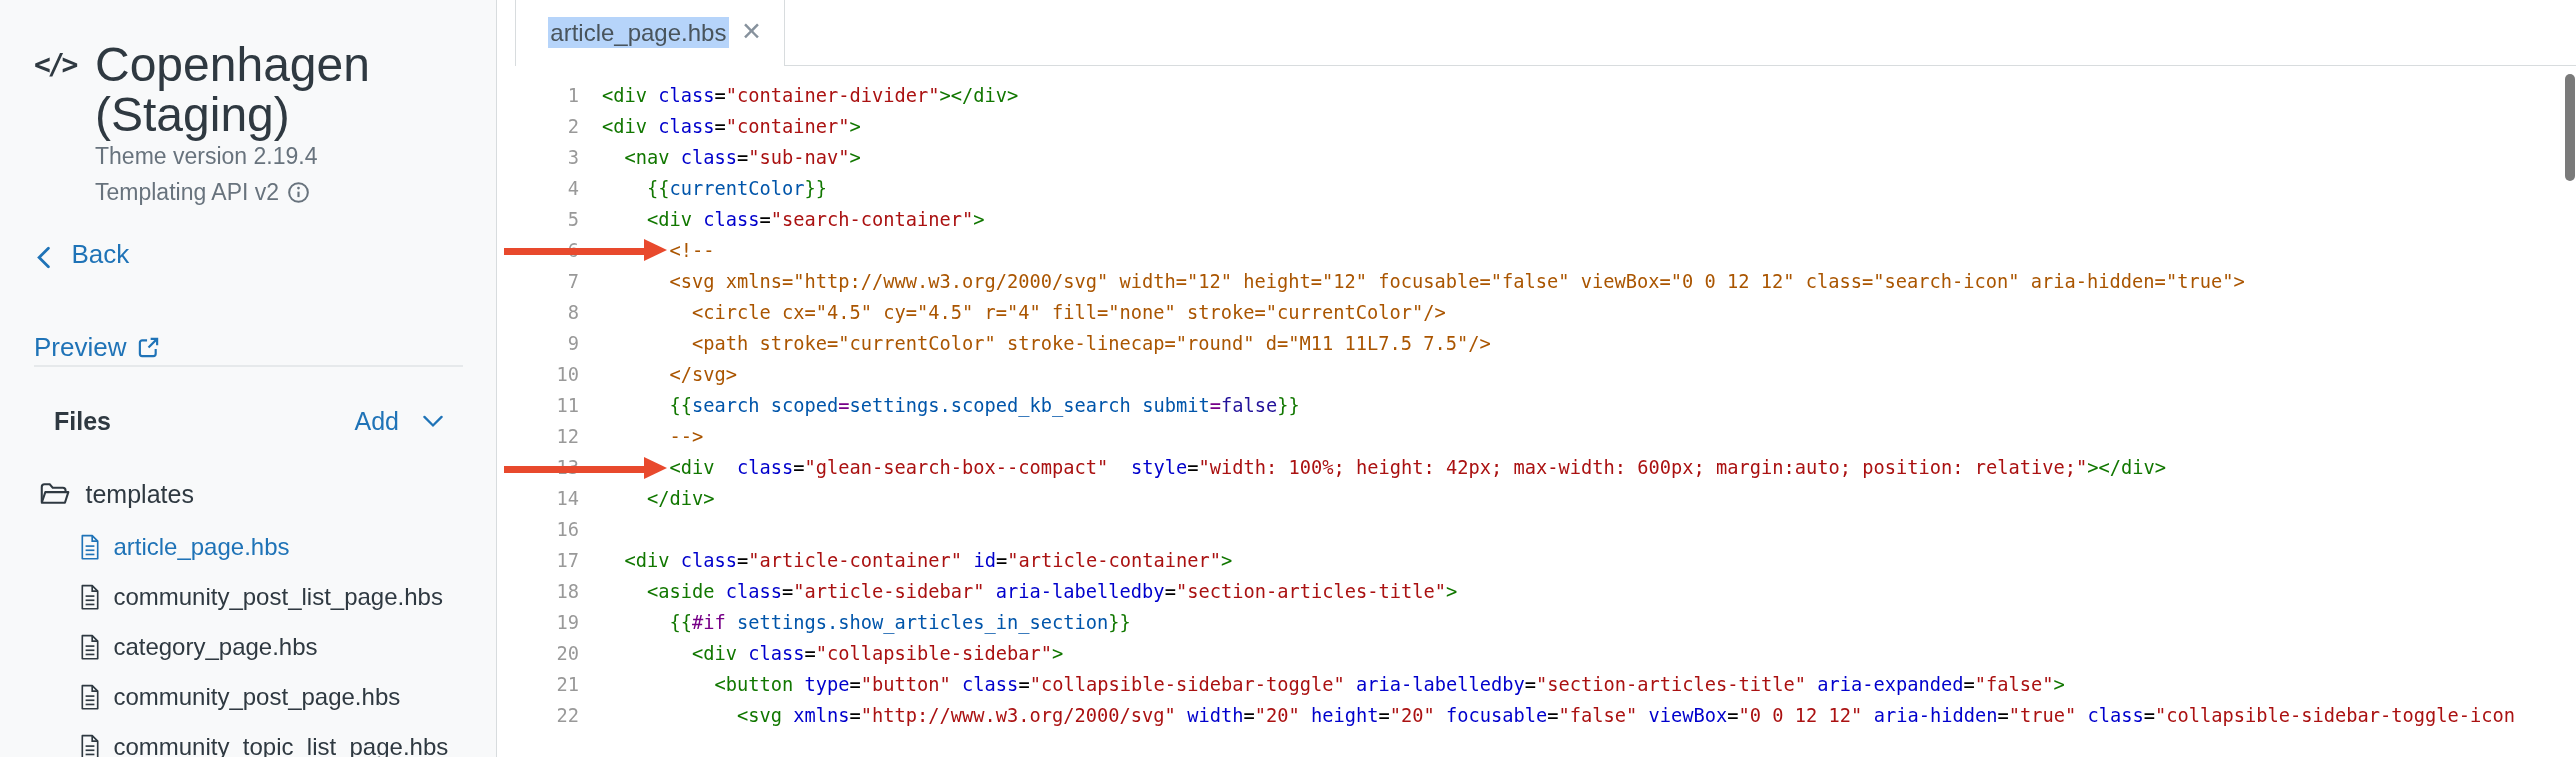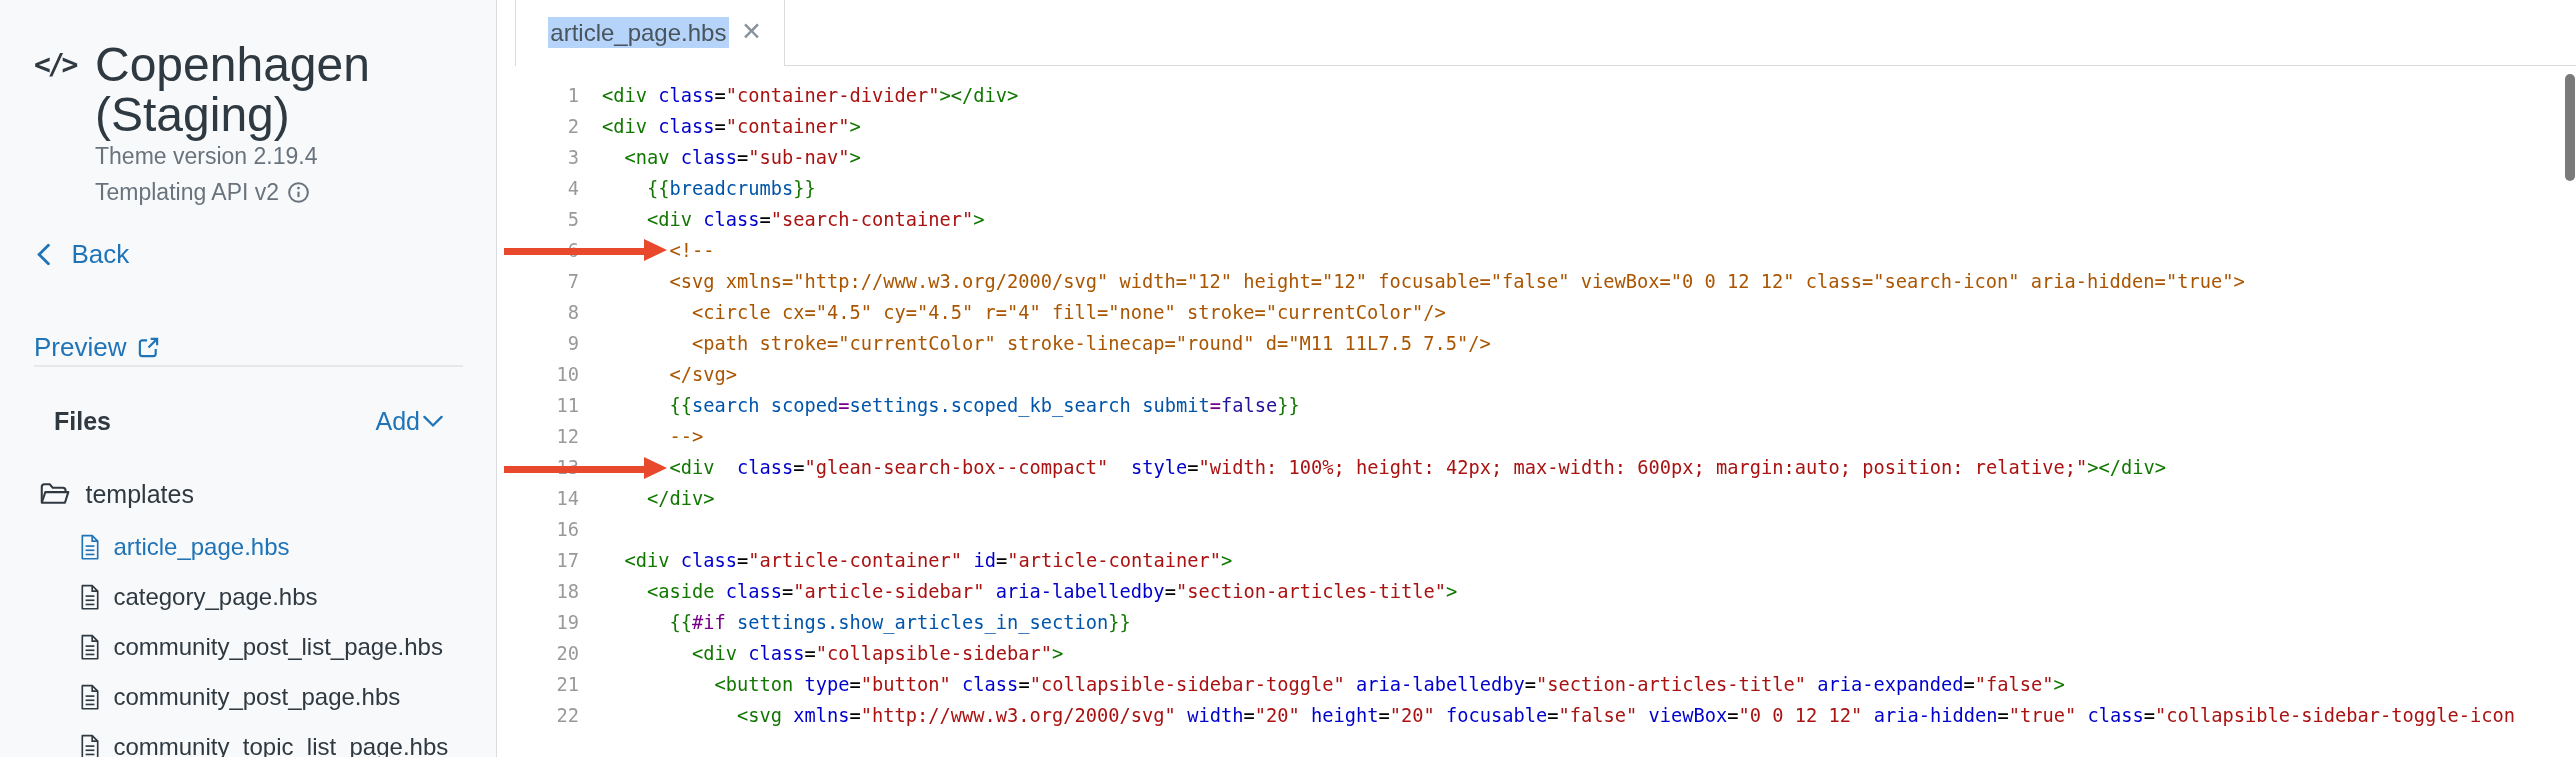--- a/index.html
+++ b/index.html
@@ -9,29 +9,29 @@
   
   .sidebar{position:absolute;left:0;top:0;width:497px;height:757px;
            background:var(--c-sidebar_bg,#f8f9fa);border-right:1.6px solid var(--c-border,#d8dcde);box-sizing:border-box;}
   .brand-icon{position:absolute;left:34px;top:48px;font-family:"DejaVu Sans Mono",monospace;
               font-size:28px;font-weight:700;letter-spacing:-3.1px;color:var(--c-text_dark,#2f3941);}
   .theme-title{position:absolute;left:95px;top:40px;width:311px;margin:0;
                font-size:48px;line-height:50px;font-weight:500;color:var(--c-text_dark,#2f3941);}
   .meta1{position:absolute;left:95px;top:143px;font-size:23px;color:var(--c-text_muted,#68737d);}
   .meta2{position:absolute;left:95px;top:179px;font-size:23px;color:var(--c-text_muted,#68737d);
          display:flex;align-items:center;gap:7.8px;}
-  .back-link{position:absolute;left:36px;top:239px;display:flex;align-items:center;gap:20px;
+  .back-link{position:absolute;left:36px;top:239px;display:flex;align-items:flex-end;gap:20px;
              font-size:26px;color:var(--c-accent_blue,#1f73b7);cursor:pointer;}
   .preview-link{position:absolute;left:34px;top:302px;display:flex;align-items:center;gap:11px;
                 font-size:26px;color:var(--c-accent_blue,#1f73b7);cursor:pointer;margin-top:30px;}
   .side-divider{position:absolute;left:34px;top:365px;width:429px;height:1.6px;background:#e6e9eb;}
   .files-header{position:absolute;left:54px;top:407px;width:389px;display:flex;
                 justify-content:space-between;align-items:center;font-size:25px;}
   .files-title{font-weight:600;color:var(--c-text_dark,#2f3941);}
-  .add-button{display:flex;align-items:center;gap:3px;color:var(--c-accent_blue,#1f73b7);cursor:pointer;}
+  .add-button{display:flex;align-items:center;gap:24px;color:var(--c-accent_blue,#1f73b7);cursor:pointer;}
   .folder-row{position:absolute;left:40px;top:480px;display:flex;align-items:center;gap:16px;
               font-size:25px;color:var(--c-text_dark,#2f3941);cursor:pointer;text-align:right;}
   .file-list{position:absolute;left:79px;top:522px;}
   .file-row{height:50px;display:flex;align-items:center;gap:12.4px;font-size:24px;
             color:var(--c-text_dark,#2f3941);cursor:pointer;}
   .file-row.active{color:var(--c-accent_blue,#1f73b7);}
   .file-row svg{flex:none;}
 
   
   .tab{position:absolute;left:515px;top:0;width:270px;height:66px;background:#fff;
@@ -142,31 +142,31 @@
           <span>article_page.hbs</span>
         </div>
         <div class="file-row">
           <svg width="22" height="26.4" viewBox="0 0 20 24">
             <path d="M3 1.5h9l5 5v16H3z" fill="none" stroke="#2f3941" stroke-width="1.5" stroke-linejoin="round"></path>
             <path d="M12 1.5v5h5" fill="none" stroke="#2f3941" stroke-width="1.5"></path>
             <line x1="6" y1="11" x2="14" y2="11" stroke="#2f3941" stroke-width="1.5"></line>
             <line x1="6" y1="14.8" x2="14" y2="14.8" stroke="#2f3941" stroke-width="1.5"></line>
             <line x1="6" y1="18.6" x2="14" y2="18.6" stroke="#2f3941" stroke-width="1.5"></line>
           </svg>
+          <span>community_post_list_page.hbs</span>
+        </div>
+        <div class="file-row">
+          <svg width="22" height="26.4" viewBox="0 0 20 24">
+            <path d="M3 1.5h9l5 5v16H3z" fill="none" stroke="#2f3941" stroke-width="1.5" stroke-linejoin="round"></path>
+            <path d="M12 1.5v5h5" fill="none" stroke="#2f3941" stroke-width="1.5"></path>
+            <line x1="6" y1="11" x2="14" y2="11" stroke="#2f3941" stroke-width="1.5"></line>
+            <line x1="6" y1="14.8" x2="14" y2="14.8" stroke="#2f3941" stroke-width="1.5"></line>
+            <line x1="6" y1="18.6" x2="14" y2="18.6" stroke="#2f3941" stroke-width="1.5"></line>
+          </svg>
           <span>category_page.hbs</span>
-        </div>
-        <div class="file-row">
-          <svg width="22" height="26.4" viewBox="0 0 20 24">
-            <path d="M3 1.5h9l5 5v16H3z" fill="none" stroke="#2f3941" stroke-width="1.5" stroke-linejoin="round"></path>
-            <path d="M12 1.5v5h5" fill="none" stroke="#2f3941" stroke-width="1.5"></path>
-            <line x1="6" y1="11" x2="14" y2="11" stroke="#2f3941" stroke-width="1.5"></line>
-            <line x1="6" y1="14.8" x2="14" y2="14.8" stroke="#2f3941" stroke-width="1.5"></line>
-            <line x1="6" y1="18.6" x2="14" y2="18.6" stroke="#2f3941" stroke-width="1.5"></line>
-          </svg>
-          <span>community_post_list_page.hbs</span>
         </div>
         <div class="file-row">
           <svg width="22" height="26.4" viewBox="0 0 20 24">
             <path d="M3 1.5h9l5 5v16H3z" fill="none" stroke="#2f3941" stroke-width="1.5" stroke-linejoin="round"></path>
             <path d="M12 1.5v5h5" fill="none" stroke="#2f3941" stroke-width="1.5"></path>
             <line x1="6" y1="11" x2="14" y2="11" stroke="#2f3941" stroke-width="1.5"></line>
             <line x1="6" y1="14.8" x2="14" y2="14.8" stroke="#2f3941" stroke-width="1.5"></line>
             <line x1="6" y1="18.6" x2="14" y2="18.6" stroke="#2f3941" stroke-width="1.5"></line>
           </svg>
           <span>community_post_page.hbs</span>
@@ -189,21 +189,21 @@
     <span class="tab-close">✕</span>
   </div>
   <div class="tabbar-line"></div>
 
   <button class="save-button" disabled="">Save</button>
 
   <div class="code" id="code-lines">
       <div class="cl"><span class="ln">1</span><span class="lc"><span class="tok-t">&lt;div</span><span class="tok-p"> </span><span class="tok-a">class</span><span class="tok-e">=</span><span class="tok-s">"container-divider"</span><span class="tok-t">&gt;&lt;/div&gt;</span></span></div>
       <div class="cl"><span class="ln">2</span><span class="lc"><span class="tok-t">&lt;div</span><span class="tok-p"> </span><span class="tok-a">class</span><span class="tok-e">=</span><span class="tok-s">"container"</span><span class="tok-t">&gt;</span></span></div>
       <div class="cl"><span class="ln">3</span><span class="lc">  <span class="tok-t">&lt;nav</span><span class="tok-p"> </span><span class="tok-a">class</span><span class="tok-e">=</span><span class="tok-s">"sub-nav"</span><span class="tok-t">&gt;</span></span></div>
-      <div class="cl"><span class="ln">4</span><span class="lc">    <span class="tok-b">{{</span><span class="tok-v">breadcrumbs</span><span class="tok-b">}}</span></span></div>
+      <div class="cl"><span class="ln">4</span><span class="lc">    <span class="tok-b">{{</span><span class="tok-v">currentColor</span><span class="tok-b">}}</span></span></div>
       <div class="cl"><span class="ln">5</span><span class="lc">    <span class="tok-t">&lt;div</span><span class="tok-p"> </span><span class="tok-a">class</span><span class="tok-e">=</span><span class="tok-s">"search-container"</span><span class="tok-t">&gt;</span></span></div>
       <div class="cl"><span class="ln">6</span><span class="lc">      <span class="tok-c">&lt;!--</span></span></div>
       <div class="cl"><span class="ln">7</span><span class="lc">      <span class="tok-c">&lt;svg xmlns="http://www.w3.org/2000/svg" width="12" height="12" focusable="false" viewBox="0 0 12 12" class="search-icon" aria-hidden="true"&gt;</span></span></div>
       <div class="cl"><span class="ln">8</span><span class="lc">        <span class="tok-c">&lt;circle cx="4.5" cy="4.5" r="4" fill="none" stroke="currentColor"/&gt;</span></span></div>
       <div class="cl"><span class="ln">9</span><span class="lc">        <span class="tok-c">&lt;path stroke="currentColor" stroke-linecap="round" d="M11 11L7.5 7.5"/&gt;</span></span></div>
       <div class="cl"><span class="ln">10</span><span class="lc">      <span class="tok-c">&lt;/svg&gt;</span></span></div>
       <div class="cl"><span class="ln">11</span><span class="lc">      <span class="tok-b">{{</span><span class="tok-v">search</span><span class="tok-p"> </span><span class="tok-v">scoped</span><span class="tok-q">=</span><span class="tok-v">settings.scoped_kb_search</span><span class="tok-p"> </span><span class="tok-v">submit</span><span class="tok-q">=</span><span class="tok-m">false</span><span class="tok-b">}}</span></span></div>
       <div class="cl"><span class="ln">12</span><span class="lc">      <span class="tok-c">--&gt;</span></span></div>
       <div class="cl"><span class="ln">13</span><span class="lc">      <span class="tok-t">&lt;div</span><span class="tok-p">  </span><span class="tok-a">class</span><span class="tok-e">=</span><span class="tok-s">"glean-search-box--compact"</span><span class="tok-p">  </span><span class="tok-a">style</span><span class="tok-e">=</span><span class="tok-s">"width: 100%; height: 42px; max-width: 600px; margin:auto; position: relative;"</span><span class="tok-t">&gt;&lt;/div&gt;</span></span></div>
       <div class="cl"><span class="ln">14</span><span class="lc">    <span class="tok-t">&lt;/div&gt;</span></span></div>

